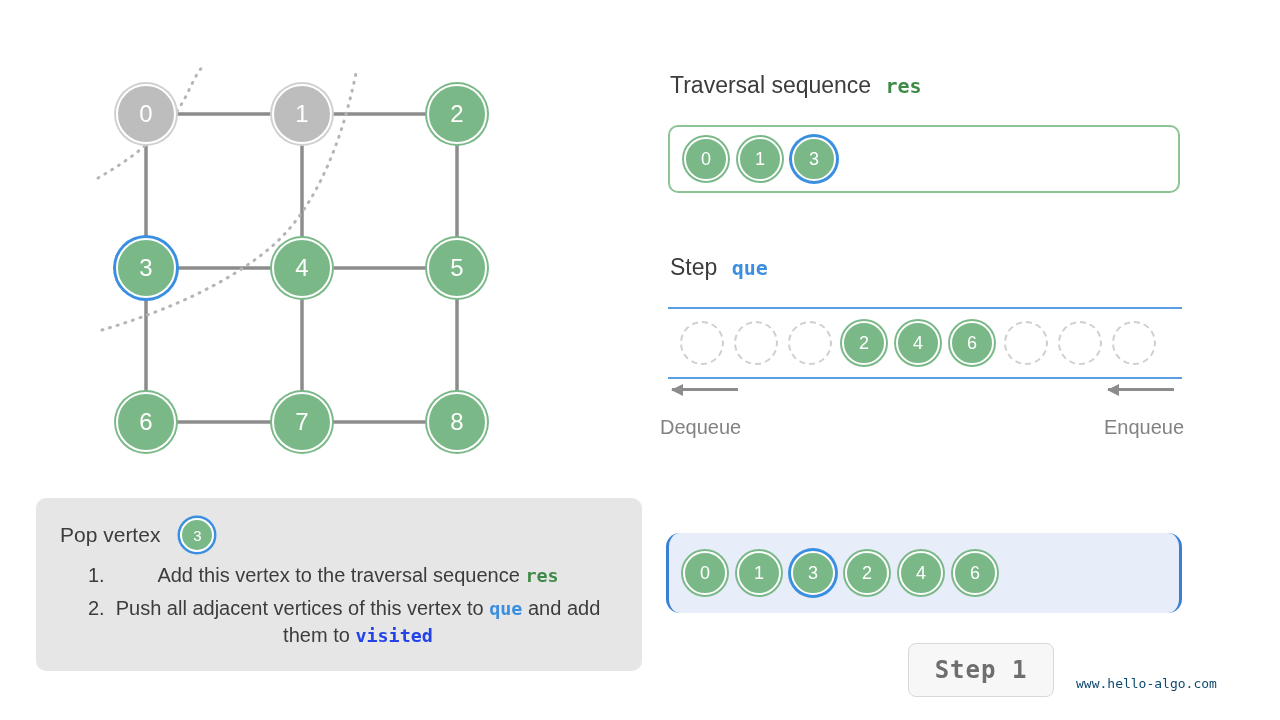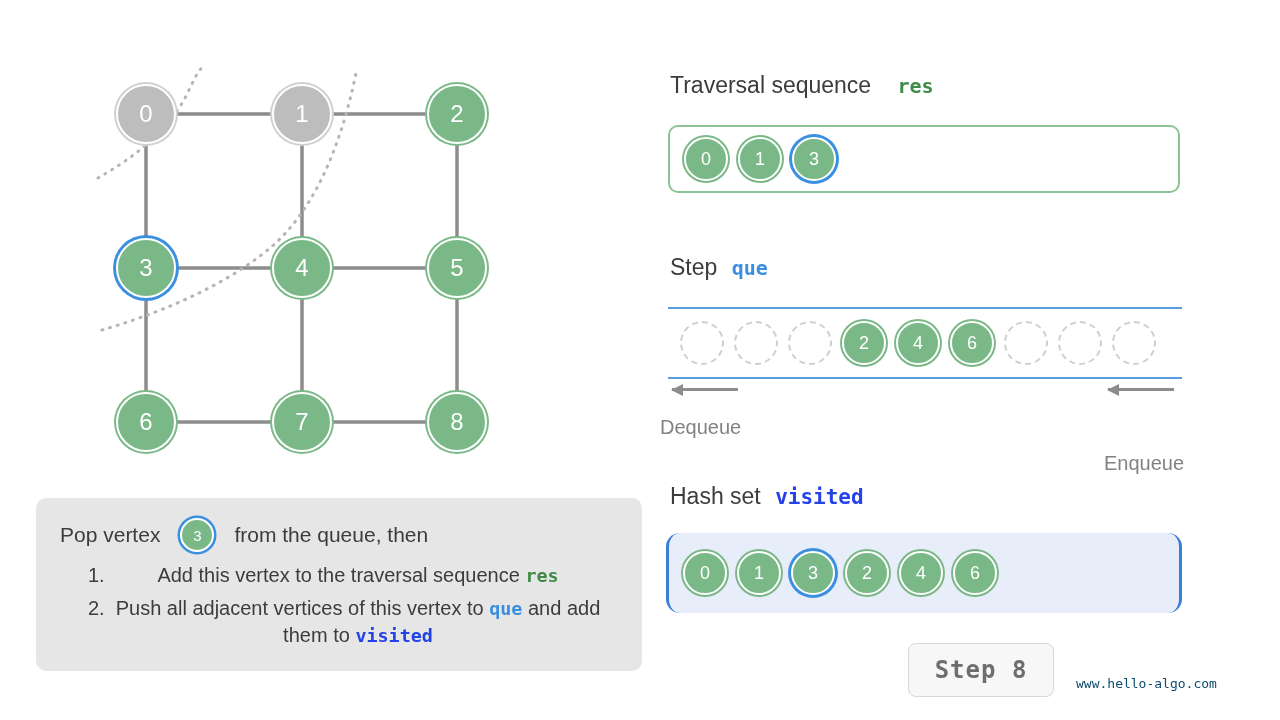--- a/index.html
+++ b/index.html
@@ -314,38 +314,37 @@
       </div>
     </div>
 </div>
 
 <div id="explain-box">
   <div id="explain-head">
     <span>Pop vertex</span>
     <span class="inline-badge">
       <span>3</span>
     </span>
-    <span>from the queue, then</span>
   </div>
   <ol id="explain-list">
       <li>
         <span class="li-num">1.</span>
         <span class="li-text">Add this vertex to the traversal sequence <span class="kw-res">res</span></span>
       </li>
       <li>
         <span class="li-num">2.</span>
         <span class="li-text">Push all adjacent vertices of this vertex to <span class="kw-que">que</span> and add them to <span class="kw-vis">visited</span></span>
       </li>
     </ol>
 </div>
 
 <div id="right-panel">
 
   <div class="section-title" style="left:4px; top:72px;">
-    <span style="margin-right: 20px;">Traversal sequence</span>
+    <span style="margin-right: 8px;">Traversal sequence</span>
     <span class="kw-res" style="font-size:20px;">res</span>
   </div>
   <div id="res-box">
       <div class="token">
         <span>0</span>
       </div>
       <div class="token">
         <span>1</span>
       </div>
       <div class="token active">
@@ -384,26 +383,22 @@
       </div>
       <div class="token empty">
         <span></span>
       </div>
     </div>
   <div id="queue-arrows">
     <div class="q-arrow" style="left:6px;"></div>
     <div class="q-arrow" style="left:442px;"></div>
   </div>
   <div class="q-label" style="left:-6px;text-align:right;">Dequeue</div>
-  <div class="q-label" style="left:438px;margin-top:36px;">Enqueue</div>
-
-  <div class="section-title" style="left:4px; top:483px;">
-    <span style="margin-right: 8px;">Hash set</span>
-    <span class="kw-vis" style="font-size:21px;">visited</span>
-  </div>
+  <div class="q-label" style="left:438px;">Enqueue</div>
+
   <div id="hash-box">
       <div class="token">
         <span>0</span>
       </div>
       <div class="token">
         <span>1</span>
       </div>
       <div class="token active">
         <span>3</span>
       </div>
@@ -412,16 +407,16 @@
       </div>
       <div class="token">
         <span>4</span>
       </div>
       <div class="token">
         <span>6</span>
       </div>
     </div>
 
   <div id="step-badge">
-    <span>Step 8</span>
+    <span>Step 1</span>
   </div>
   <div id="watermark">www.hello-algo.com</div>
 </div>
 
 </body></html>

